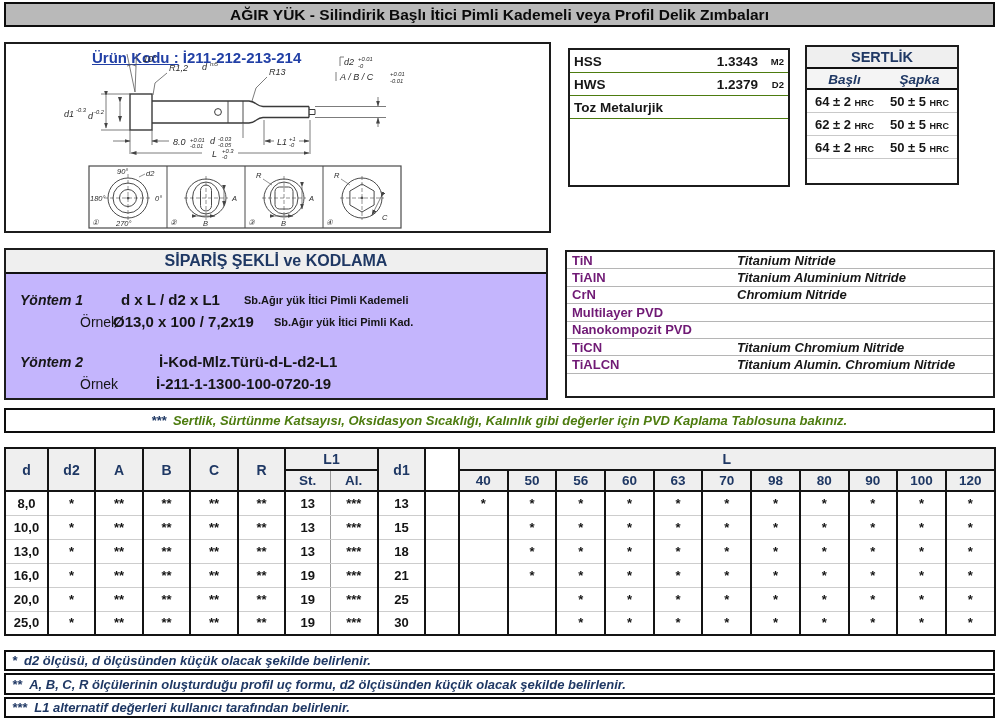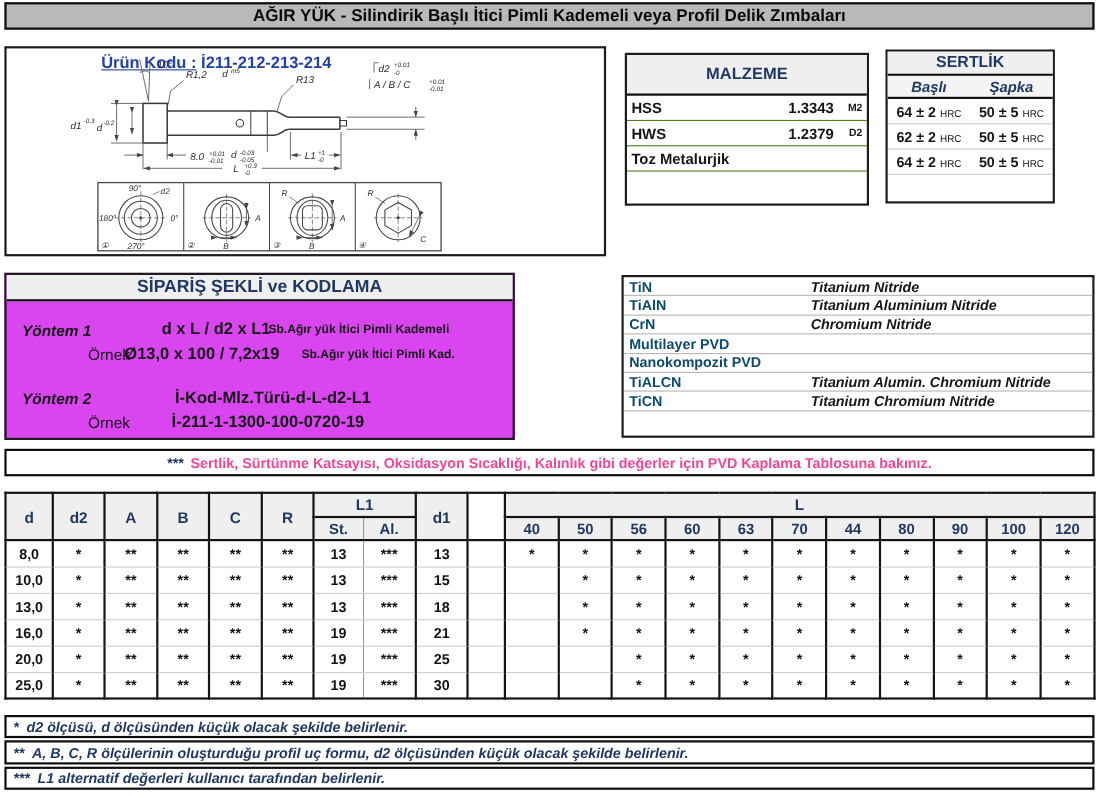--- a/index.html
+++ b/index.html
@@ -33,42 +33,42 @@
   .m-num  { width:60px; text-align:right; font-size:13.5px; font-weight:bold; color:#161616; }
   .m-grade{ width:26px; text-align:right; font-size:9.5px; font-weight:bold; color:#161616; }
 
   
   .sertlik-box { position:absolute; left:805px; top:45px; width:154px; height:140px; border:2px solid #1c1c1c; background:#fff; }
   .sertlik-box .panel-header { height:22px; font-size:14.5px; }
   .s-subhead { display:flex; height:21px; border-bottom:2px solid #111; background:#f4f4f4; }
   .s-subhead span { flex:1; text-align:center; font-size:13.5px; font-weight:bold; font-style:italic; color:#1f3864; line-height:21px; }
   .s-row { display:flex; height:23px; border-bottom:1px solid #c9c9c9; }
   .s-cell { flex:1; text-align:center; line-height:23px; font-size:13px; font-weight:bold; color:#161616; }
-  .s-cell .unit { font-size:9px; font-weight:normal; }
-
-  
-  .siparis-box { position:absolute; left:4px; top:248px; width:464px; height:152px; border:2px solid #1c1c1c; background:#d946ef; }
+  .s-cell .unit { font-size:9px; font-weight:bold; }
+
+  
+  .siparis-box { position:absolute; left:4px; top:248px; width:544px; height:152px; border:2px solid #1c1c1c; background:#c4b5fd; }
   .siparis-box .panel-header { height:24px; font-size:16px; }
   .sp-label1 { position:absolute; left:14px;  font-size:14px; font-weight:bold; font-style:italic; color:#161616; }
   .sp-label2 { position:absolute; left:38px;  font-size:14px; color:#161616;margin-left:36px; }
   .sp-code   { position:absolute; font-size:15px; font-weight:bold; color:#161616; }
   .sp-desc   { position:absolute; font-size:11px; font-weight:bold; color:#161616; }
 
   
   .pvd-box { position:absolute; left:565px; top:250px; width:430px; height:148px; border:2px solid #1c1c1c; background:#fff; }
   .pvd-box .panel-header { height:22px; font-size:15px; }
   .p-row { display:flex; align-items:center; height:17.4px; border-bottom:1px solid #b5b5b5; padding-left:5px; }
-  .p-name { width:165px; font-size:13px; font-weight:bold; color:#0c4a6e; }
+  .p-name { width:165px; font-size:13px; font-weight:bold; color:#701a75; }
   .p-desc { font-size:13px; font-weight:bold; font-style:italic; color:#161616; }
 
   
   .note-bar { position:absolute; left:4px; top:408px; width:991px; height:25px; border:2px solid #0d0d0d;
     display:flex; align-items:center; justify-content:center; gap:6px; background:#fff; }
   .note-bar .mark { color:#1f3864; font-weight:bold; font-size:13px; }
-  .note-bar .txt { color:#ec4899; font-weight:600; font-size:13px; }
+  .note-bar .txt { color:#4d7c0f; font-style:italic; font-weight:600; font-size:13px; }
 
   
   .punch-table { position:absolute; left:4px; top:447px; width:991px; border-collapse:collapse; table-layout:fixed; }
   .punch-table th, .punch-table td { border:2px solid #141414; padding:0; text-align:center; }
   .punch-table thead th { background:#efefef; color:#1f3864; font-weight:bold; font-size:14px; height:22px; }
   .punch-table thead tr.sub-row th { height:21px; font-size:13.5px; }
   .punch-table thead th.st { border-right:1px solid #9a9a9a; }
   .punch-table thead th.al { border-left:1px solid #9a9a9a; }
   .punch-table th.gap, .punch-table td.gap { background:#ffffff; }
   .punch-table tbody td { height:24px; font-size:13px; font-weight:bold; color:#141414;
@@ -230,21 +230,20 @@
         <text class="sec-t" x="242" y="181">③</text>
 
         <text class="sec-t" x="328" y="134">R</text>
         <text class="sec-t" x="376" y="176">C</text>
         <text class="sec-t" x="320" y="181">④</text>
       </g>
     </svg>
   </div>
 
   <div class="malzeme-box">
-    <div class="panel-header">MALZEME</div>
     <div class="m-row">
       <span class="m-name">HSS</span>
       <span class="m-num">1.3343</span>
       <span class="m-grade">M2</span>
     </div>
     <div class="m-row">
       <span class="m-name">HWS</span>
       <span class="m-num">1.2379</span>
       <span class="m-grade">D2</span>
     </div>
@@ -271,21 +270,21 @@
     </div>
     <div class="s-row">
       <span class="s-cell"><span>64 ± 2</span> <span class="unit">HRC</span></span>
       <span class="s-cell"><span>50 ± 5</span> <span class="unit">HRC</span></span>
     </div>
   </div>
 
   <div class="siparis-box">
     <div class="panel-header">SİPARİŞ ŞEKLİ ve KODLAMA</div>
     <span class="sp-label1" style="top:42px;">Yöntem 1</span>
-    <span class="sp-code" style="top:41px; left:115px;margin-left:26px;">d x L / d2 x L1</span>
+    <span class="sp-code" style="top:41px; left:115px;">d x L / d2 x L1</span>
     <span class="sp-desc" style="top:44px; left:238px;">Sb.Ağır yük İtici Pimli Kademeli</span>
     <span class="sp-label2" style="top:64px;">Örnek</span>
     <span class="sp-code" style="top:63px; left:107px;">Ø13,0 x 100 / 7,2x19</span>
     <span class="sp-desc" style="top:66px; left:268px;">Sb.Ağır yük İtici Pimli Kad.</span>
     <span class="sp-label1" style="top:104px;">Yöntem 2</span>
     <span class="sp-code" style="top:103px; left:153px;">İ-Kod-Mlz.Türü-d-L-d2-L1</span>
     <span class="sp-label2" style="top:126px;">Örnek</span>
     <span class="sp-code" style="top:125px; left:150px;">İ-211-1-1300-100-0720-19</span>
   </div>
 
@@ -304,26 +303,26 @@
       </div>
     <div class="p-row">
         <span class="p-name">Multilayer PVD</span>
         <span class="p-desc"></span>
       </div>
     <div class="p-row">
         <span class="p-name">Nanokompozit PVD</span>
         <span class="p-desc"></span>
       </div>
     <div class="p-row">
+        <span class="p-name">TiCN</span>
+        <span class="p-desc">Titanium Chromium Nitride</span>
+      </div>
+    <div class="p-row">
         <span class="p-name">TiALCN</span>
         <span class="p-desc">Titanium Alumin. Chromium Nitride</span>
-      </div>
-    <div class="p-row">
-        <span class="p-name">TiCN</span>
-        <span class="p-desc">Titanium Chromium Nitride</span>
       </div>
   </div>
 
   <div class="note-bar">
     <span class="mark">***</span>
     <span class="txt">Sertlik, Sürtünme Katsayısı, Oksidasyon Sıcaklığı, Kalınlık gibi değerler için PVD Kaplama Tablosuna bakınız.</span>
   </div>
 
   <table class="punch-table">
     <colgroup>
@@ -364,21 +363,21 @@
       </tr>
       <tr class="sub-row">
         <th class="st">St.</th>
         <th class="al">Al.</th>
       <th>40</th>
           <th>50</th>
           <th>56</th>
           <th>60</th>
           <th>63</th>
           <th>70</th>
-          <th>44</th>
+          <th>98</th>
           <th>80</th>
           <th>90</th>
           <th>100</th>
           <th>120</th>
         </tr>
     </thead>
     <tbody>
         <tr>
           <td>8,0</td>
           <td>*</td>

